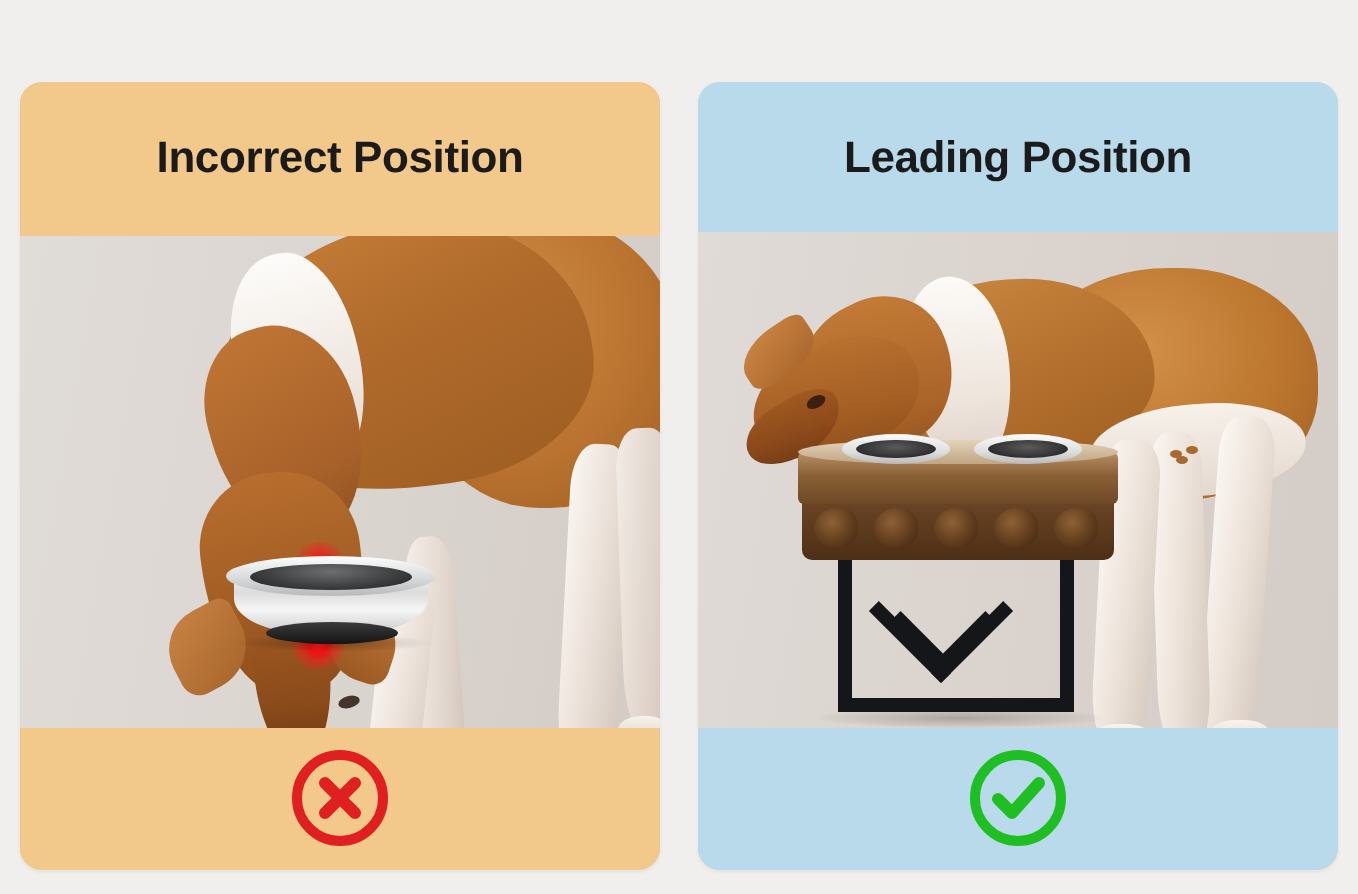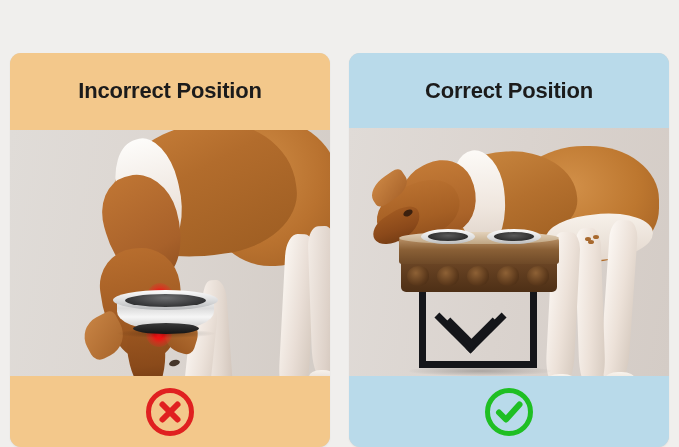--- a/index.html
+++ b/index.html
@@ -12,21 +12,21 @@
     background: #f0efed;
     font-family: "Liberation Sans", sans-serif;
     overflow: hidden;
   }
   .board {
     position: relative;
     width: 679px;
     height: 447px;
     display: flex;
     justify-content: space-between;
-    align-items: flex-end;
+    align-items: center;
     padding: 28px 10px 0 10px;
     box-sizing: border-box;
   }
 
   
   .panel {
     position: relative;
     width: 320px;
     height: 394px;
     border-radius: 11px;
@@ -465,21 +465,21 @@
       <svg class="mark" width="52" height="52" viewBox="0 0 52 52">
         <circle cx="26" cy="26" r="21.5" fill="none" stroke="#e02020" stroke-width="5"></circle>
         <path d="M18.5 18.5 L33.5 33.5 M33.5 18.5 L18.5 33.5" stroke="#e02020" stroke-width="6" stroke-linecap="round"></path>
       </svg>
     </div>
   </div>
 
   <div class="panel panel-right">
 
     <div class="panel-header">
-      <span class="line">Correct Position</span>
+      <span class="line">Leading Position</span>
     </div>
 
     <div class="photo">
       <div class="art">
         <div class="r-rump"></div>
         <div class="r-torso"></div>
         <div class="r-bellywhite"></div>
         <div class="r-shoulderwhite"></div>
         <div class="r-leg g3"></div>
         <div class="r-leg g2"></div>

